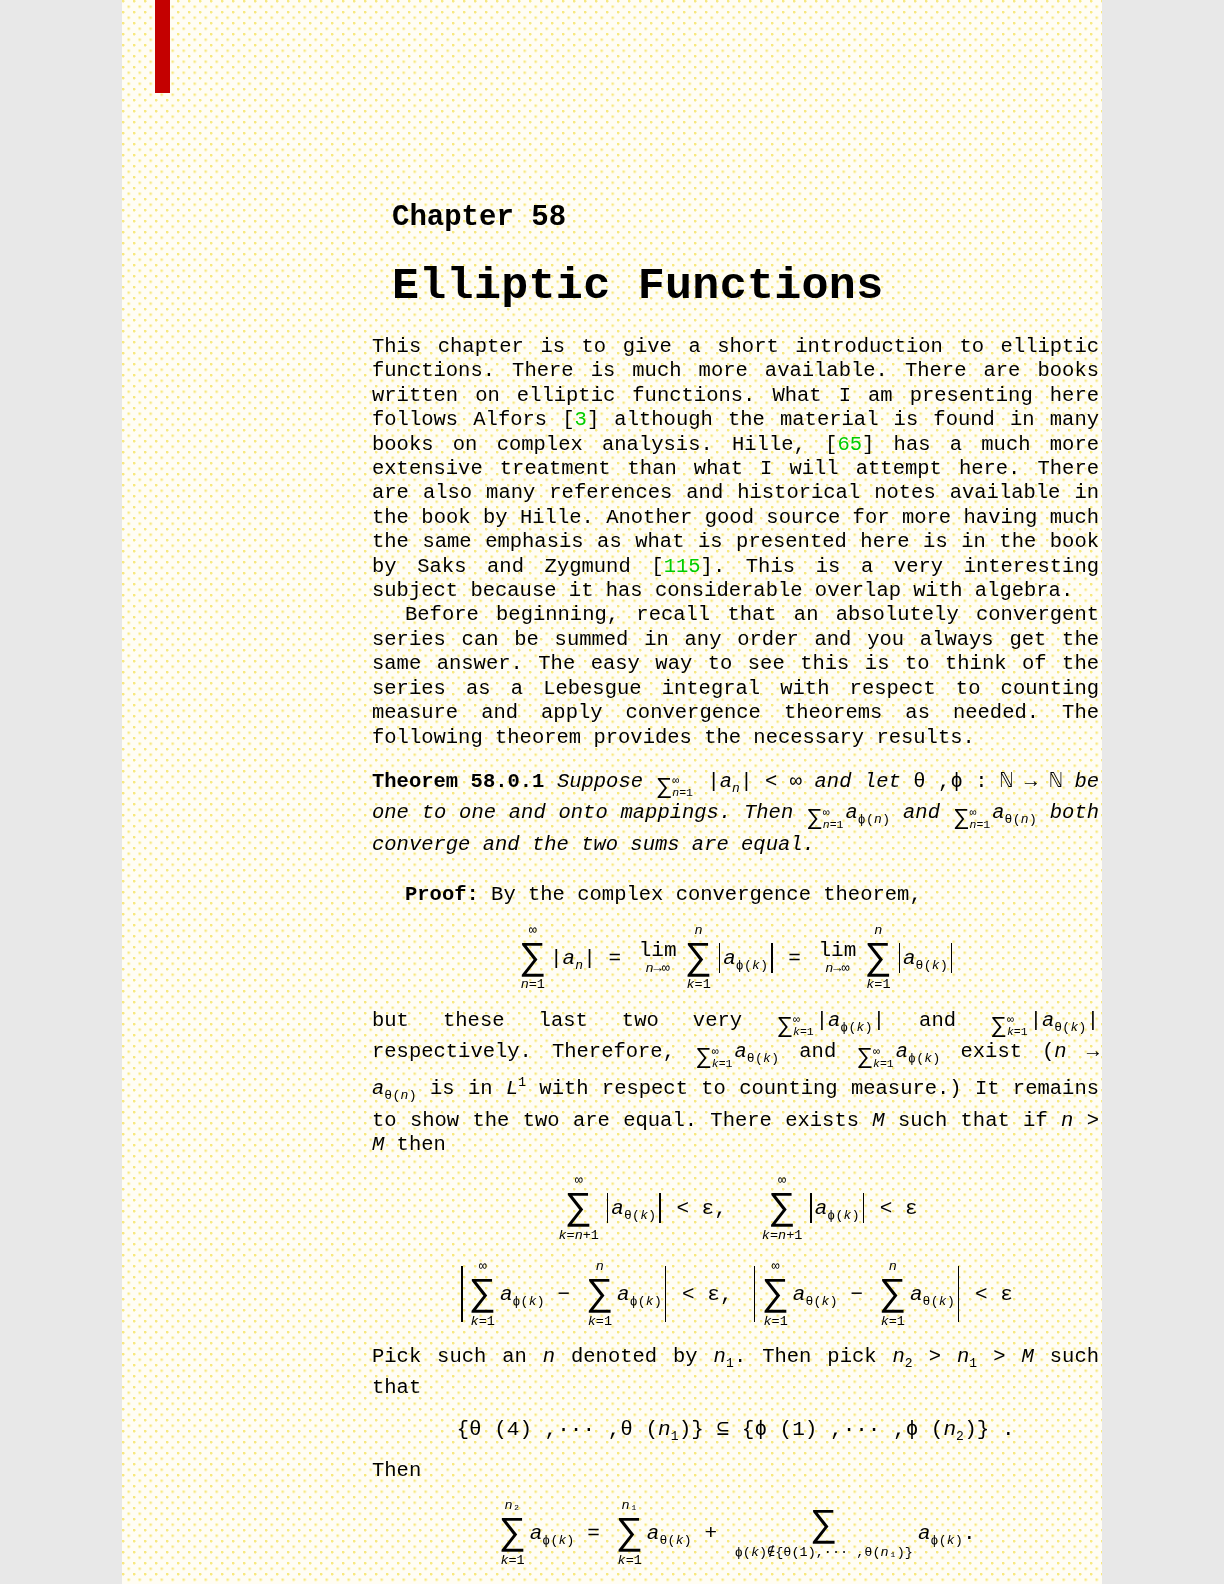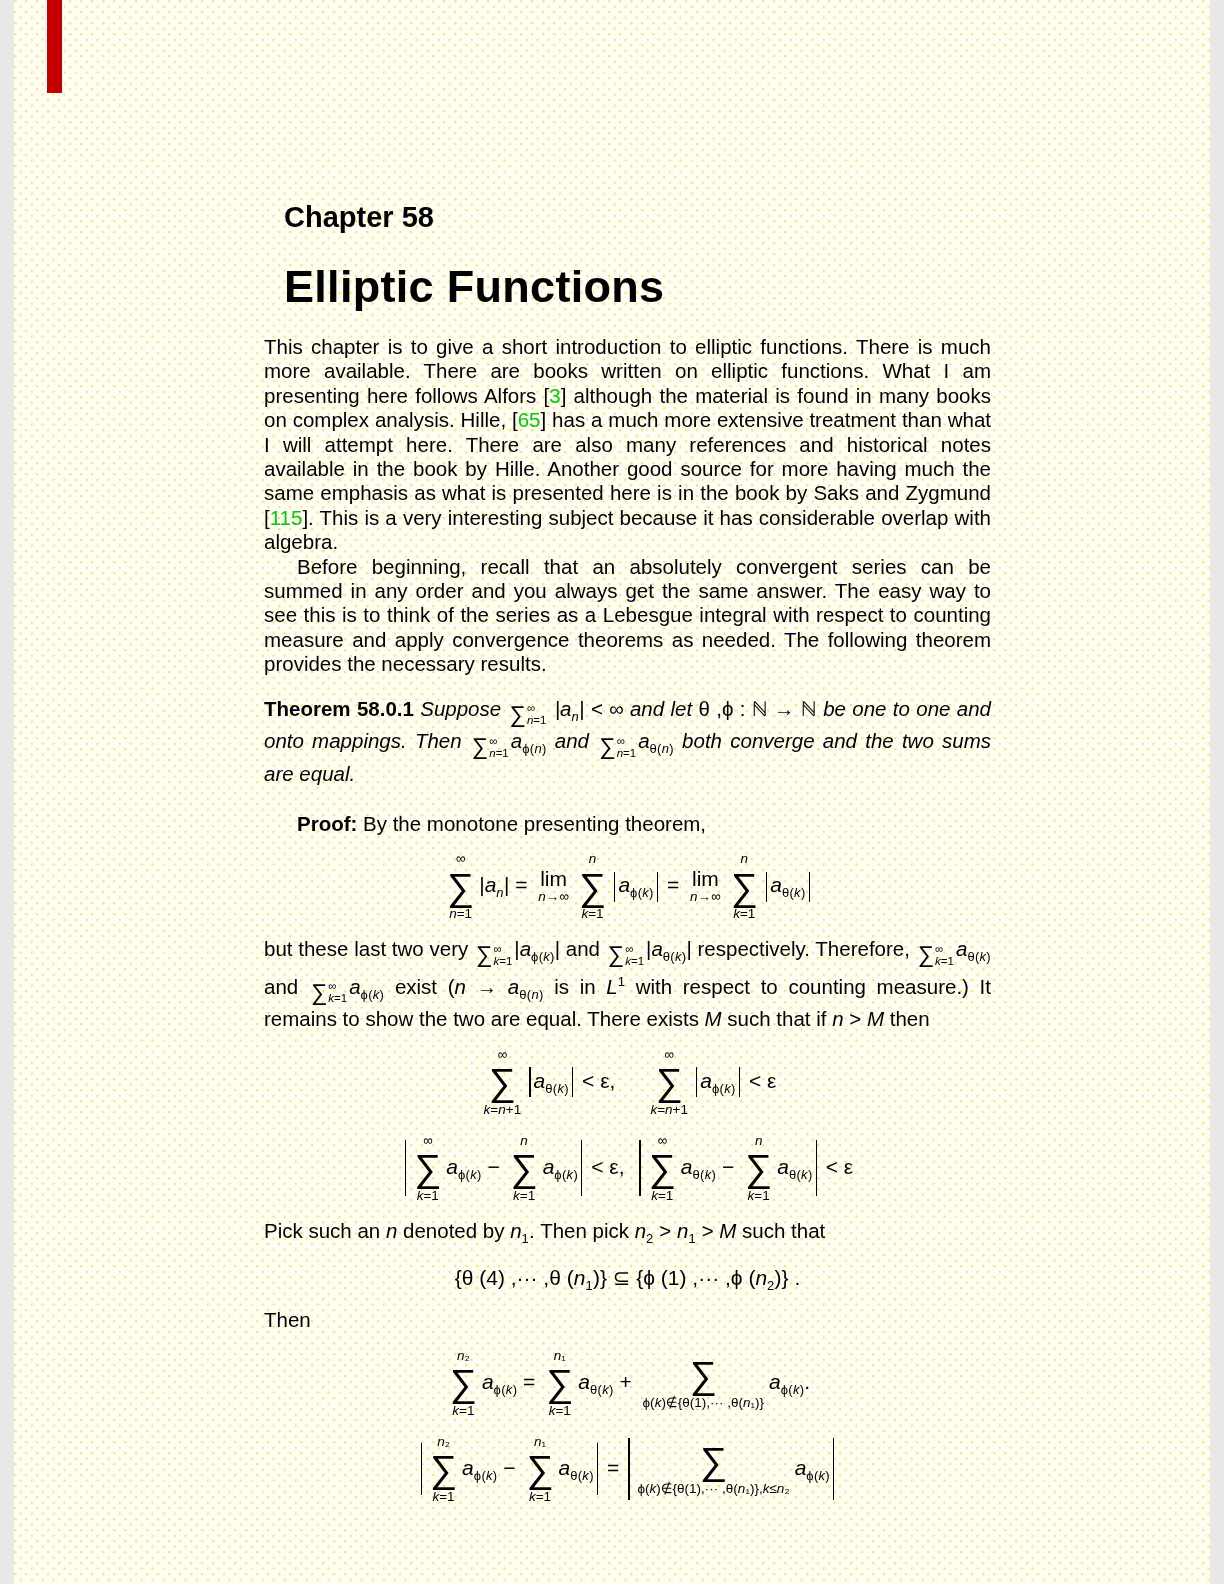--- a/index.html
+++ b/index.html
@@ -4,30 +4,30 @@
 <style>
   :root{
     --green:#00cc00;
     --red:#c40000;
     --dot:#f7e87f;
     --ink:#000000;
   }
   html,body{margin:0;padding:0;background:#e8e8e8;}
   .page{
     position:relative;
-    width:1196px;height:1584px;
+    width:980px;height:1584px;
     margin:0 auto;
     background-color:#fffdf4;
     background-image:
       radial-gradient(circle at 1.2px 1.2px, var(--dot) 1px, transparent 1.7px),
       radial-gradient(circle at 1.2px 1.2px, var(--dot) 1px, transparent 1.7px);
     background-size:11px 11px, 11px 11px;
     background-position:0 0, 5.5px 5.5px;
     color:var(--ink);
-    font-family:Liberation Sans, sans-serif;
+    font-family:Liberation Mono, monospace;
     overflow:hidden;
   }
   .red-marker{position:absolute;left:33px;top:0;width:15px;height:93px;background:var(--red);}
   .text-col{position:absolute;left:250px;top:0;width:727px;}
   .chapter-label{font-weight:700;font-size:29px;line-height:1;margin:203px 0 0 20px;}
   .title{font-weight:700;font-size:45px;line-height:1;margin:32px 0 26px 20px;letter-spacing:.3px;}
   .para{font-size:20.5px;line-height:24.4px;text-align:justify;}
   .para.ind{text-indent:33px;}
   .para.theorem{margin-top:20px;}
   .para.proof{margin-top:26px;text-indent:33px;}
@@ -74,21 +74,21 @@
               <span>∞</span>
               <span><i>n</i>=1</span>
             </span>
           </span><span class="mvar"><i>a</i><span class="ms">ϕ(<i>n</i>)</span></span><span class="it"> and </span><span class="ssum">
             <span class="sg">∑</span>
             <span class="lc">
               <span>∞</span>
               <span><i>n</i>=1</span>
             </span>
           </span><span class="mvar"><i>a</i><span class="ms">θ(<i>n</i>)</span></span><span class="it"> both converge and the two sums are equal.</span></div>
-        <div class="para proof"><span class="bd">Proof:</span><span> By the monotone presenting theorem,</span></div>
+        <div class="para proof"><span class="bd">Proof:</span><span> By the complex convergence theorem,</span></div>
         <div class="eq"><span class="dsum">
             <span class="lt">∞</span>
             <span class="sg">∑</span>
             <span class="lb"><i>n</i>=1</span>
           </span><span>|</span><span class="mvar"><i>a</i><span class="ms"><i>n</i></span></span><span>| = </span><span class="dsum lim">
             <span class="word">lim</span>
             <span class="lb"><i>n</i>→∞</span>
           </span><span class="dsum">
             <span class="lt"><i>n</i></span>
             <span class="sg">∑</span>

